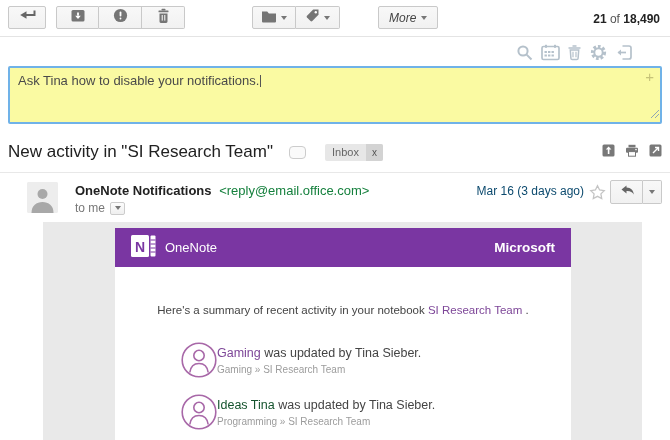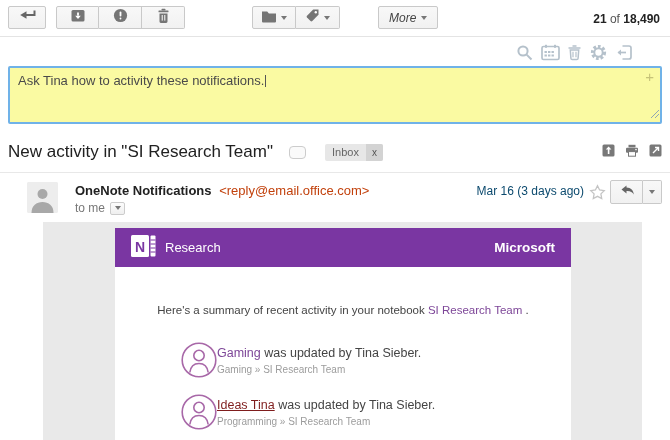--- a/index.html
+++ b/index.html
@@ -42,21 +42,21 @@
   .chip-x{padding:0 6px;background:#d3d3d3;color:#555;border-radius:0 2px 2px 0;font-size:10px;}
   .subject-icons{margin-left:auto;display:flex;align-items:center;gap:10px;}
   .subject-icons .ic{display:block;cursor:pointer;}
 
   .divider{position:absolute;top:172px;left:0;right:0;border-top:1px solid #e8e8e8;}
 
   
   .avatar{position:absolute;left:27px;top:182px;width:31px;height:31px;border-radius:2px;overflow:hidden;background:#ededed;}
   .sender-line{position:absolute;left:75px;top:183px;font-size:13px;white-space:nowrap;}
   .sender-name{font-weight:bold;color:#212121;}
-  .sender-email{color:#c2410c;margin-left:4px;}
+  .sender-email{color:#15803d;margin-left:4px;}
   .sender-to{position:absolute;left:75px;top:201px;font-size:12px;color:#777;display:flex;align-items:center;gap:5px;}
   .to-dd{width:15px;height:13px;box-sizing:border-box;border:1px solid #ccc;border-radius:2px;background:linear-gradient(#fcfcfc,#efefef);display:flex;align-items:center;justify-content:center;cursor:pointer;}
   .sender-date{position:absolute;right:86px;top:184px;font-size:12px;color:#0c4a6e;}
   .star{position:absolute;right:64px;top:184px;cursor:pointer;}
   .reply-group{position:absolute;right:8px;top:180px;display:flex;}
   .reply-btn{box-sizing:border-box;width:33px;height:24px;background:linear-gradient(#f8f8f8,#f1f1f1);border:1px solid #c9c9c9;border-radius:2px 0 0 2px;display:flex;align-items:center;justify-content:center;cursor:pointer;}
   .reply-caret-btn{box-sizing:border-box;width:19px;height:24px;background:linear-gradient(#f8f8f8,#f1f1f1);border:1px solid #c9c9c9;border-left:none;border-radius:0 2px 2px 0;display:flex;align-items:center;justify-content:center;cursor:pointer;}
 
   
   .mail-body{position:absolute;top:222px;left:0;right:0;bottom:0;background:#fff;}
@@ -187,21 +187,21 @@
     <span class="ic">
       <svg width="18" height="17" viewBox="0 0 18 17">
           <path d="M7.5 2 H14 a2 2 0 0 1 2 2 v9 a2 2 0 0 1 -2 2 H7.5" fill="none" stroke="#b5c1cb" stroke-width="1.7"></path>
           <line x1="11" y1="8.5" x2="3.5" y2="8.5" stroke="#b5c1cb" stroke-width="1.7"></line>
           <path d="M6 5.5 L2.5 8.5 6 11.5 z" fill="#b5c1cb"></path>
         </svg>
     </span>
   </div>
 
   <div class="note">
-    <div><span>Ask Tina how to activity these notifications.</span><span class="text-cursor"></span></div>
+    <div><span>Ask Tina how to disable your notifications.</span><span class="text-cursor"></span></div>
     <div class="note-plus">+</div>
     <div class="note-resize">
       <svg width="9" height="9" viewBox="0 0 9 9">
           <line x1="1" y1="9" x2="9" y2="1" stroke="#8fa6b5" stroke-width="1"></line>
           <line x1="5" y1="9" x2="9" y2="5" stroke="#8fa6b5" stroke-width="1"></line>
         </svg>
     </div>
   </div>
 
   <div class="subject-row">
@@ -282,21 +282,21 @@
             <svg width="25" height="22" viewBox="0 0 25 22">
                 <rect x="0" y="0" width="18" height="22" rx="1.5" fill="#fff"></rect>
                 <text x="9" y="16.5" text-anchor="middle" font-family="Liberation Sans, sans-serif" font-size="14" font-weight="bold" fill="#7A36A2">N</text>
                 <rect x="19.5" y="0.5" width="5" height="21" rx="1" fill="#fff"></rect>
                 <line x1="19.5" y1="5" x2="24.5" y2="5" stroke="#7A36A2" stroke-width="1"></line>
                 <line x1="19.5" y1="9" x2="24.5" y2="9" stroke="#7A36A2" stroke-width="1"></line>
                 <line x1="19.5" y1="13" x2="24.5" y2="13" stroke="#7A36A2" stroke-width="1"></line>
                 <line x1="19.5" y1="17" x2="24.5" y2="17" stroke="#7A36A2" stroke-width="1"></line>
               </svg>
           </span>
-          <span class="brand-name">Research</span>
+          <span class="brand-name">OneNote</span>
           <span class="company">Microsoft</span>
         </div>
         <div class="summary">
           <span>Here's a summary of recent activity in your notebook </span><span class="summary-link" id="summary-link" style="color: rgb(125, 70, 152);">SI Research Team</span><span> .</span>
         </div>
         <div class="items">
           <div class="item">
             <span>
               <svg width="36" height="36" viewBox="0 0 36 36">
                   <circle cx="18" cy="18" r="16.8" fill="none" stroke="#a868a8" stroke-width="1.6"></circle>
@@ -311,21 +311,21 @@
           </div>
           <div class="item">
             <span>
               <svg width="36" height="36" viewBox="0 0 36 36">
                   <circle cx="18" cy="18" r="16.8" fill="none" stroke="#a868a8" stroke-width="1.6"></circle>
                   <circle cx="18" cy="13.5" r="5.2" fill="none" stroke="#a868a8" stroke-width="1.6"></circle>
                   <path d="M8.8 30.5 c0.8 -6 4.6 -9 9.2 -9 s8.4 3 9.2 9" fill="none" stroke="#a868a8" stroke-width="1.6"></path>
                 </svg>
             </span>
             <span class="item-text">
-              <div class="item-title"><span class="item-link act-link" style="color: #7f1d1d; text-decoration: underline;">Ideas Tina</span><span> was updated by Tina Sieber.</span></div>
+              <div class="item-title"><span class="item-link act-link" style="color: #14532d;">Ideas Tina</span><span> was updated by Tina Sieber.</span></div>
               <div class="item-crumb">Programming » SI Research Team</div>
             </span>
           </div>
         </div>
       </div>
     </div>
   </div>
 
 </div>
 

